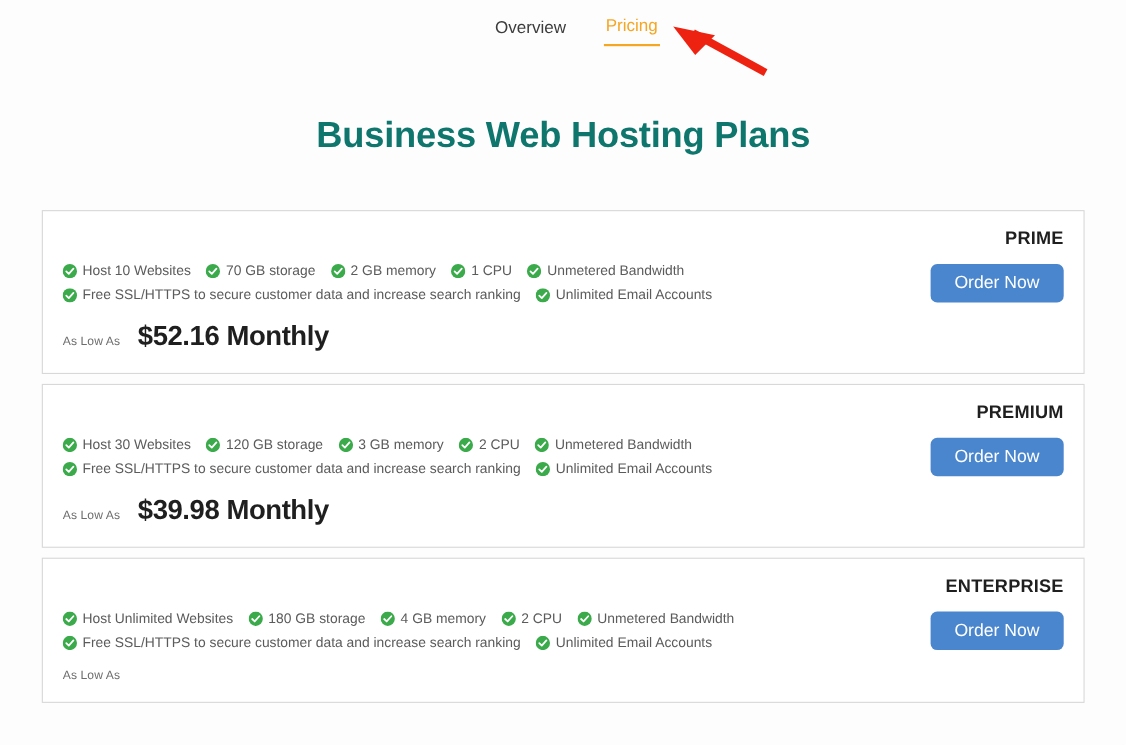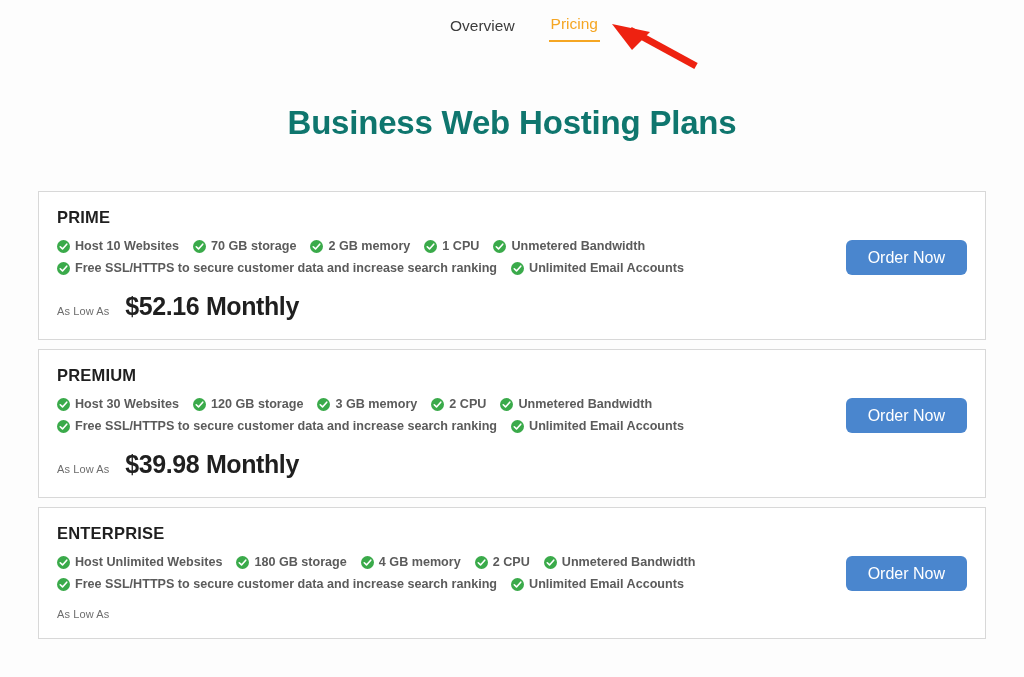--- a/index.html
+++ b/index.html
@@ -66,30 +66,30 @@
     padding: 16px 18px 18px 18px;
     position: relative;
     margin-bottom: 9px;
   }
   .card-title {
     font-size: 16.5px;
     font-weight: bold;
     color: #1f1f1f;
     letter-spacing: 0.2px;
     margin: 0 0 12px 0;
+    text-align: right;
   }
   .features {
     max-width: 690px;
   }
   .feature-row {
     display: flex;
     align-items: flex-start;
     flex-wrap: nowrap;
     margin-bottom: 7px;
-    font-weight: bold;
   }
   .feature {
     display: flex;
     align-items: center;
     margin-right: 14px;
     white-space: nowrap;
   }
   .feature:last-child { margin-right: 0; }
   .check-icon {
     width: 13px;

